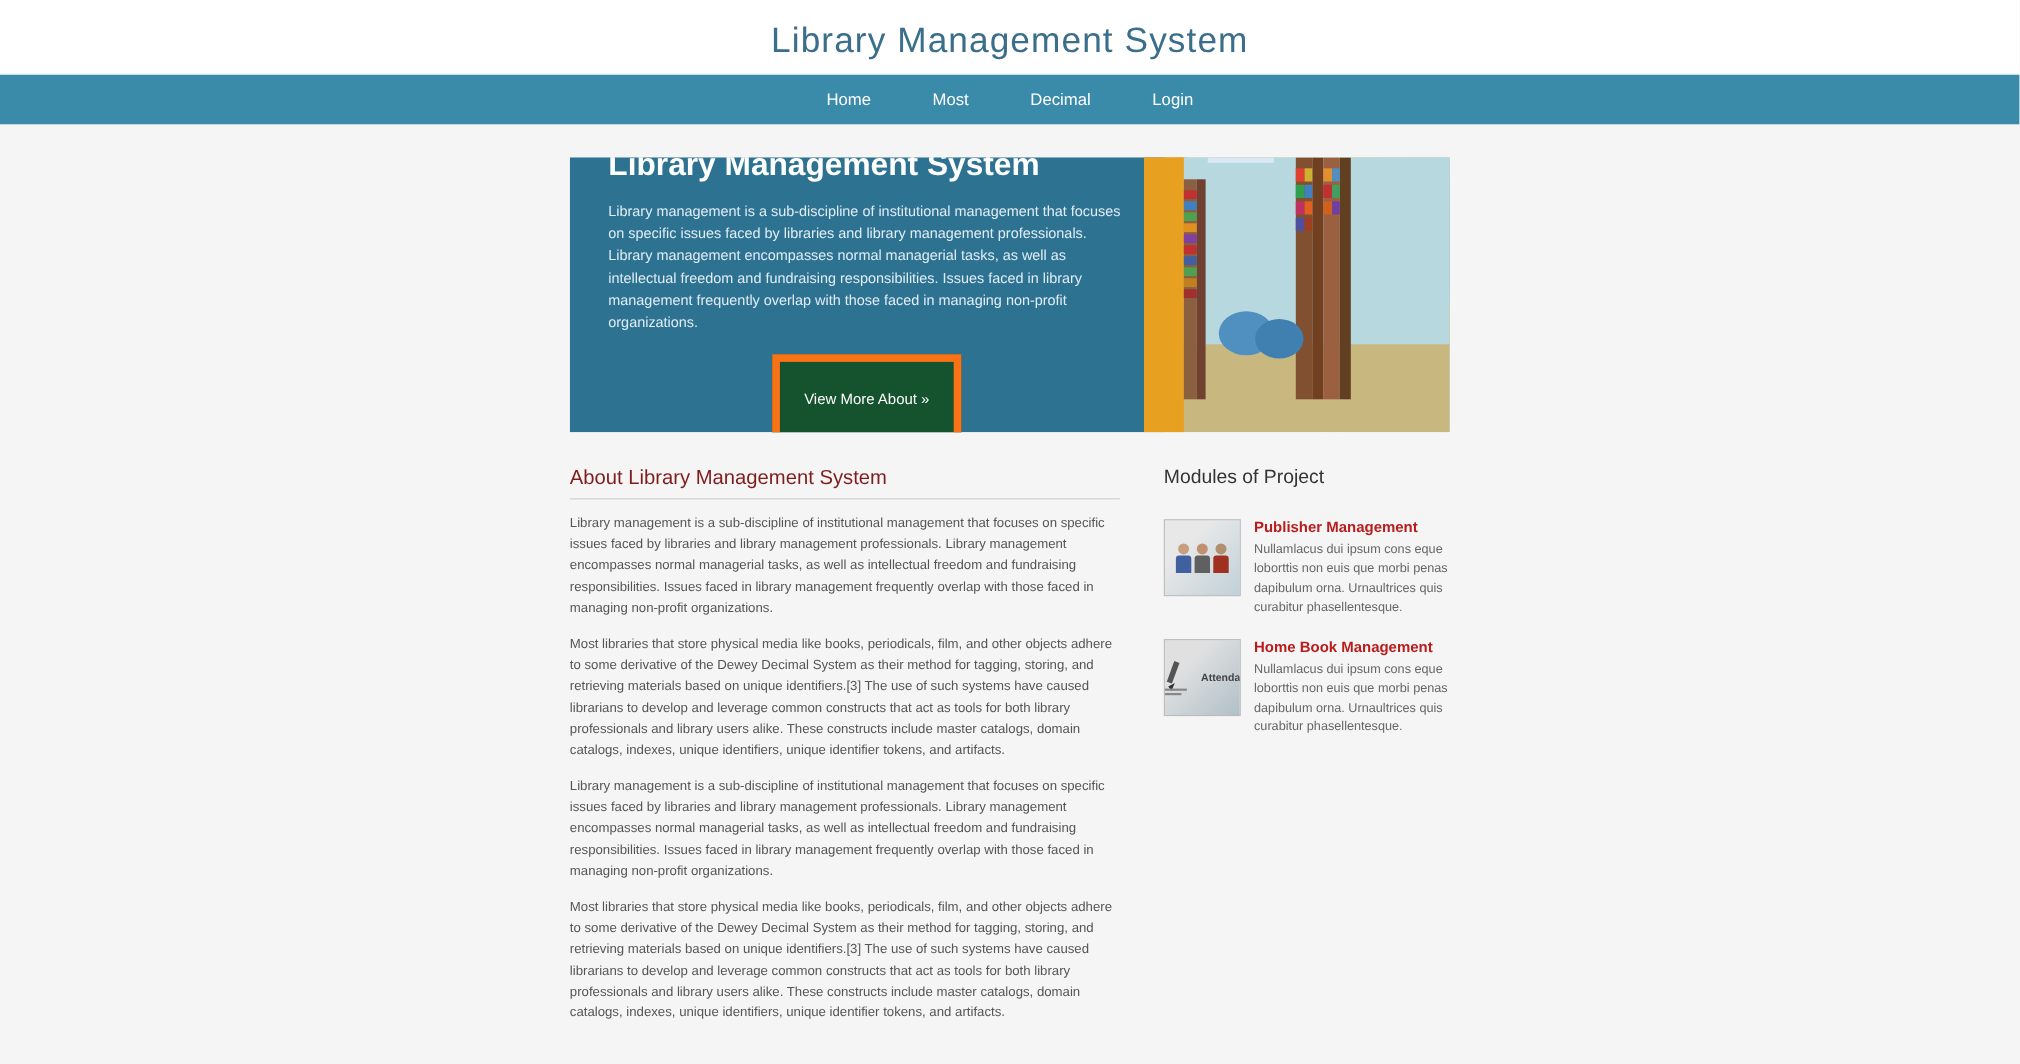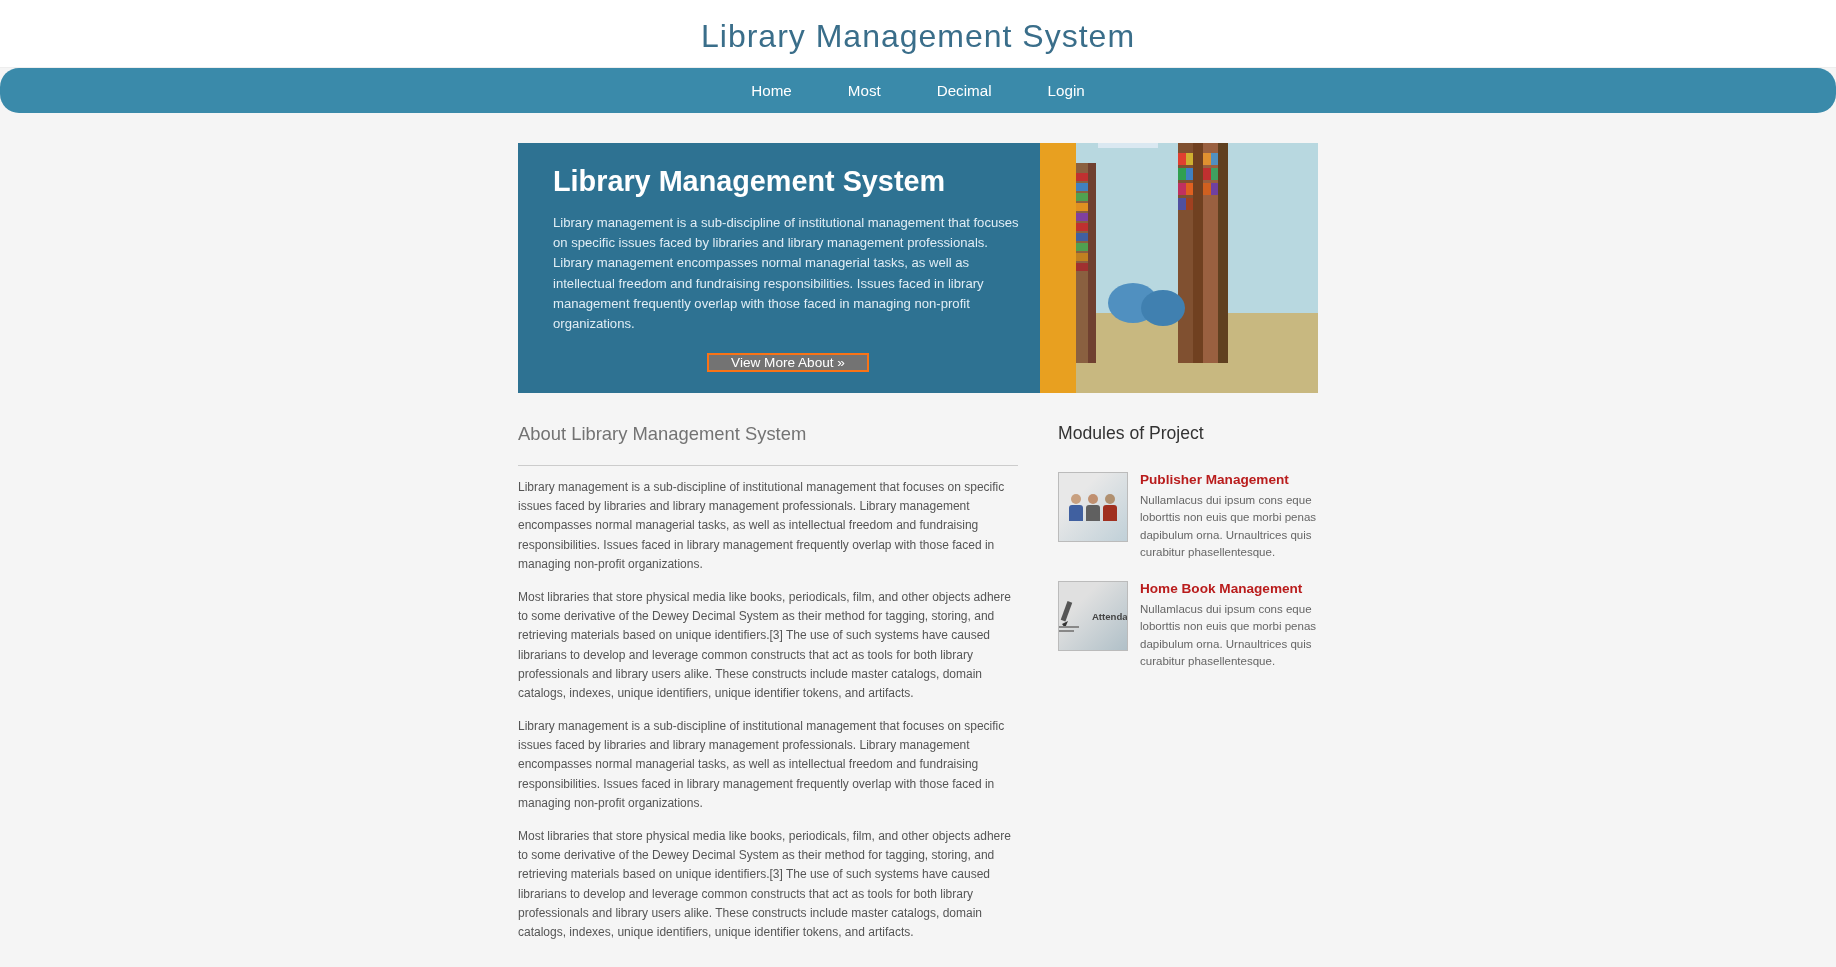--- a/index.html
+++ b/index.html
@@ -16,21 +16,20 @@
       font-size: 2rem;
       color: #3a6e8a;
       font-weight: normal;
       letter-spacing: 1px;
     }
 
     
     #main-nav {
       background: #3a8aaa;
       padding: 0;
-      border-radius: 19px;
     }
     #main-nav ul {
       list-style: none;
       display: flex;
       justify-content: center;
       gap: 0;
     }
     #main-nav ul li a {
       display: block;
       padding: 14px 28px;
@@ -65,26 +64,26 @@
       line-height: 1.2;
     }
     #hero-text {
       font-size: 0.82rem;
       line-height: 1.55;
       color: #e0edf5;
       margin-bottom: 18px;
     }
     #hero-btn {
       display: inline-block;
-      background: #737373;
+      background: #14532d;
       color: #fff;
-      padding: 0 22px;
+      padding: 26px 22px;
       text-decoration: none;
       font-size: 0.85rem;
-      border: 2px solid #f97316;
+      border: 7px solid #f97316;
       cursor: pointer;
       align-self: center;
     }
 
     #hero-image {
       flex: 1;
       background: linear-gradient(135deg, #c8e0e8 0%, #e8d090 30%, #8bc0c8 60%, #f0c860 80%, #d8a840 100%);
       position: relative;
       overflow: hidden;
     }
@@ -106,24 +105,24 @@
       gap: 40px;
       padding: 0 10px;
     }
 
     
     #about-section {
       flex: 1;
     }
     #about-section h2 {
       font-size: 1.15rem;
-      color: #737373;
+      color: #7f1d1d;
       font-weight: normal;
       margin-bottom: 12px;
-      padding-bottom: 20px;
+      padding-bottom: 8px;
       border-bottom: 1px solid #ccc;
     }
     .about-para {
       font-size: 0.75rem;
       line-height: 1.6;
       color: #555;
       margin-bottom: 14px;
     }
 
     

